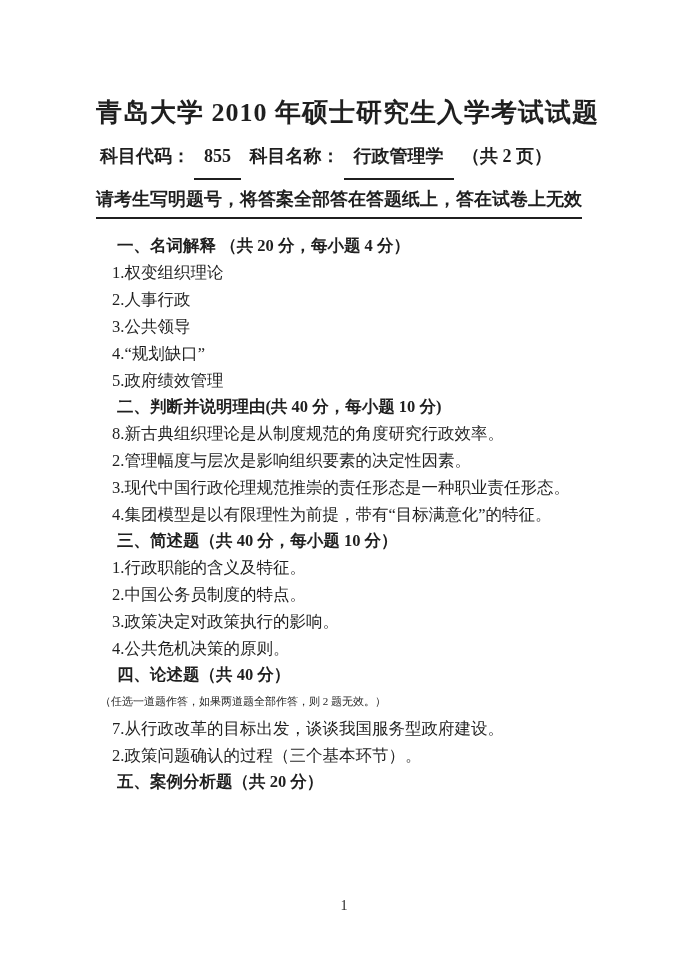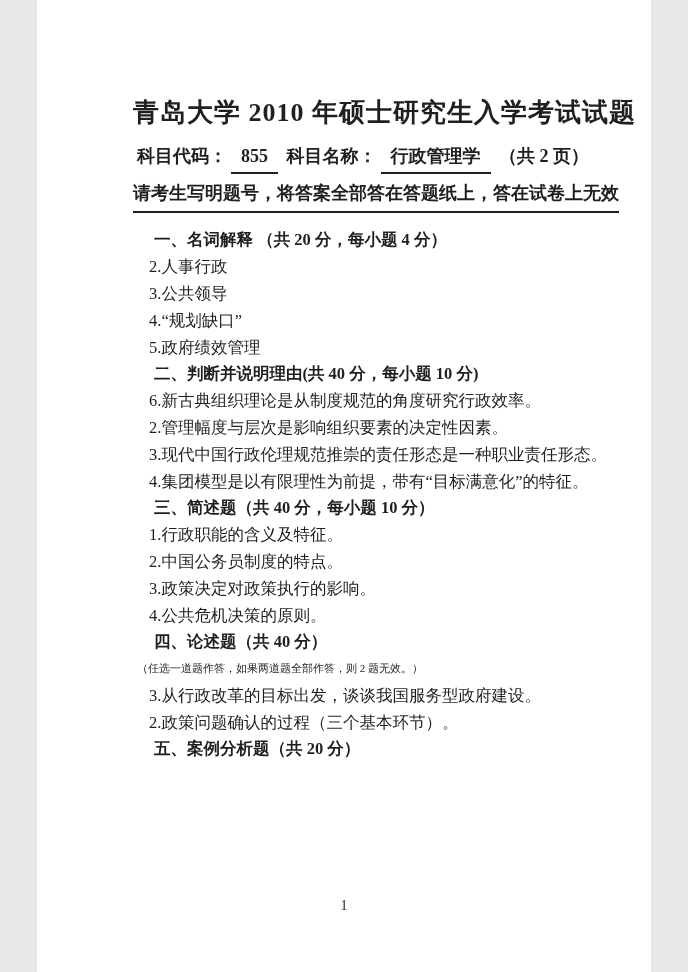--- a/index.html
+++ b/index.html
@@ -2,21 +2,21 @@
 <html><head>
 <meta charset="utf-8">
 <style>
   html, body {
     margin: 0;
     padding: 0;
     background: #e8e8e8;
   }
   .page {
     position: relative;
-    width: 614px;
+    width: 688px;
     height: 972px;
     box-sizing: border-box;
     margin: 0 auto;
     padding: 96px 106px 0 96px;
     background: #ffffff;
     color: #1f1f1f;
     font-family: "Liberation Serif", "DejaVu Serif", serif;
     overflow: hidden;
   }
   .title {
@@ -31,21 +31,21 @@
     margin-top: 12px;
     margin-left: 4px;
     font-size: 18px;
     font-weight: bold;
     line-height: 28px;
     white-space: nowrap;
   }
   .blank-value {
     display: inline-block;
     border-bottom: 2px solid #1f1f1f;
-    padding: 0 10px 2px 10px;
+    padding: 0 10px 8px 10px;
     margin: 0 4px;
   }
   .notice {
     margin-top: 7px;
   }
   .notice-inner {
     display: inline-block;
     font-size: 18px;
     font-weight: bold;
     line-height: 24px;
@@ -103,46 +103,47 @@
     <span>科目名称：</span><span class="blank-value">行政管理学</span>
     <span>（共 2 页）</span>
   </div>
 
   <div class="notice">
     <span class="notice-inner">请考生写明题号，将答案全部答在答题纸上，答在试卷上无效</span>
   </div>
 
   <div class="section first">
     <div class="sec-head">一、名词解释 （共 20 分，每小题 4 分）</div>
+    <div class="item">1.权变组织理论</div>
     <div class="item">2.人事行政</div>
     <div class="item">3.公共领导</div>
     <div class="item">4.“规划缺口”</div>
     <div class="item">5.政府绩效管理</div>
   </div>
 
   <div class="section">
     <div class="sec-head">二、判断并说明理由(共 40 分，每小题 10 分)</div>
-    <div class="item">6.新古典组织理论是从制度规范的角度研究行政效率。</div>
+    <div class="item">8.新古典组织理论是从制度规范的角度研究行政效率。</div>
     <div class="item">2.管理幅度与层次是影响组织要素的决定性因素。</div>
     <div class="item">3.现代中国行政伦理规范推崇的责任形态是一种职业责任形态。</div>
     <div class="item">4.集团模型是以有限理性为前提，带有“目标满意化”的特征。</div>
   </div>
 
   <div class="section">
     <div class="sec-head">三、简述题（共 40 分，每小题 10 分）</div>
     <div class="item">1.行政职能的含义及特征。</div>
     <div class="item">2.中国公务员制度的特点。</div>
     <div class="item">3.政策决定对政策执行的影响。</div>
     <div class="item">4.公共危机决策的原则。</div>
   </div>
 
   <div class="section">
     <div class="sec-head">四、论述题（共 40 分）</div>
     <div class="note">（任选一道题作答，如果两道题全部作答，则 2 题无效。）</div>
-    <div class="item">3.从行政改革的目标出发，谈谈我国服务型政府建设。</div>
+    <div class="item">7.从行政改革的目标出发，谈谈我国服务型政府建设。</div>
     <div class="item">2.政策问题确认的过程（三个基本环节）。</div>
   </div>
 
   <div class="section">
     <div class="sec-head">五、案例分析题（共 20 分）</div>
   </div>
 
   <div class="page-number">1</div>
 
 </div>

